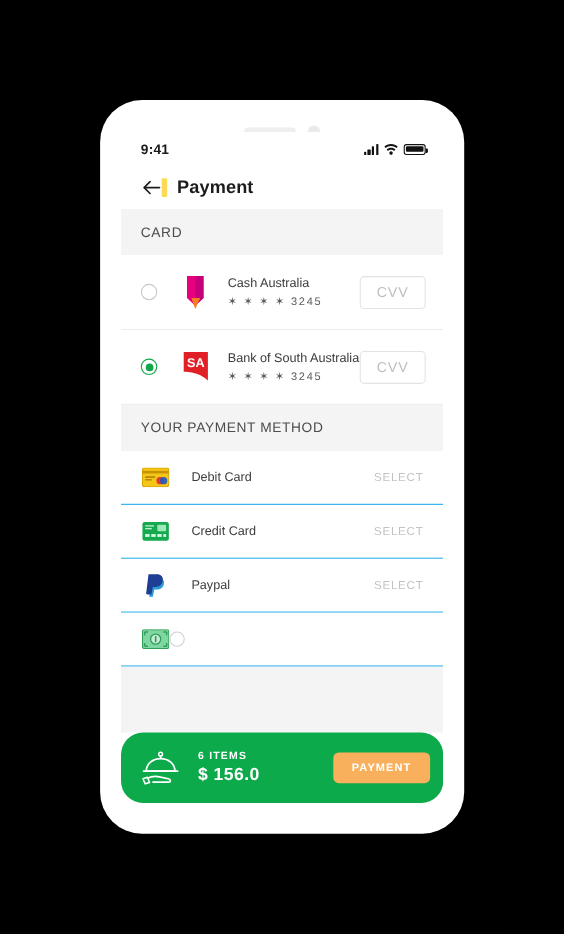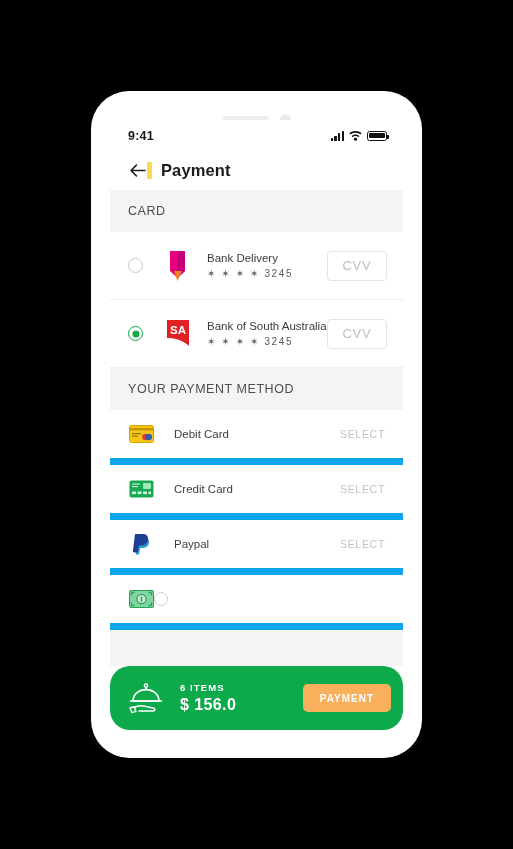--- a/index.html
+++ b/index.html
@@ -256,21 +256,21 @@
     flex: none;
     cursor: text;
   }
 
   
   .method-row {
     display: flex;
     align-items: center;
     padding: 11px 18px;
     background: #ffffff;
-    border-bottom: 7px solid #0ea5e9;
+    border-bottom: 1px solid #0ea5e9;
     flex: none;
     min-height: 26px;
     cursor: pointer;
   }
   .method-icon {
     width: 26px;
     height: 20px;
     flex: none;
     display: flex;
     align-items: center;
@@ -397,21 +397,21 @@
       <div class="bank-row">
         <div class="radio"></div>
         <div class="bank-logo">
           <svg width="26" height="34" viewBox="0 0 26 34">
             <path d="M5 2 L20 2 L20 22 L12.5 29 L5 22 Z" fill="#e6007e"></path>
             <path d="M12.5 2 L20 2 L20 22 L12.5 29 Z" fill="#c6007a"></path>
             <path d="M9 22 L17 22 L12.5 32 Z" fill="#f57f20"></path>
           </svg>
         </div>
         <div class="bank-info">
-          <div class="bank-name">Bank Delivery</div>
+          <div class="bank-name">Cash Australia</div>
           <div class="bank-digits">
             <span>✶ ✶ ✶ ✶</span>
             <span>3245</span>
           </div>
         </div>
         <div class="cvv-box">CVV</div>
       </div>
 
       <div class="bank-row">
         <div class="radio on"></div>

